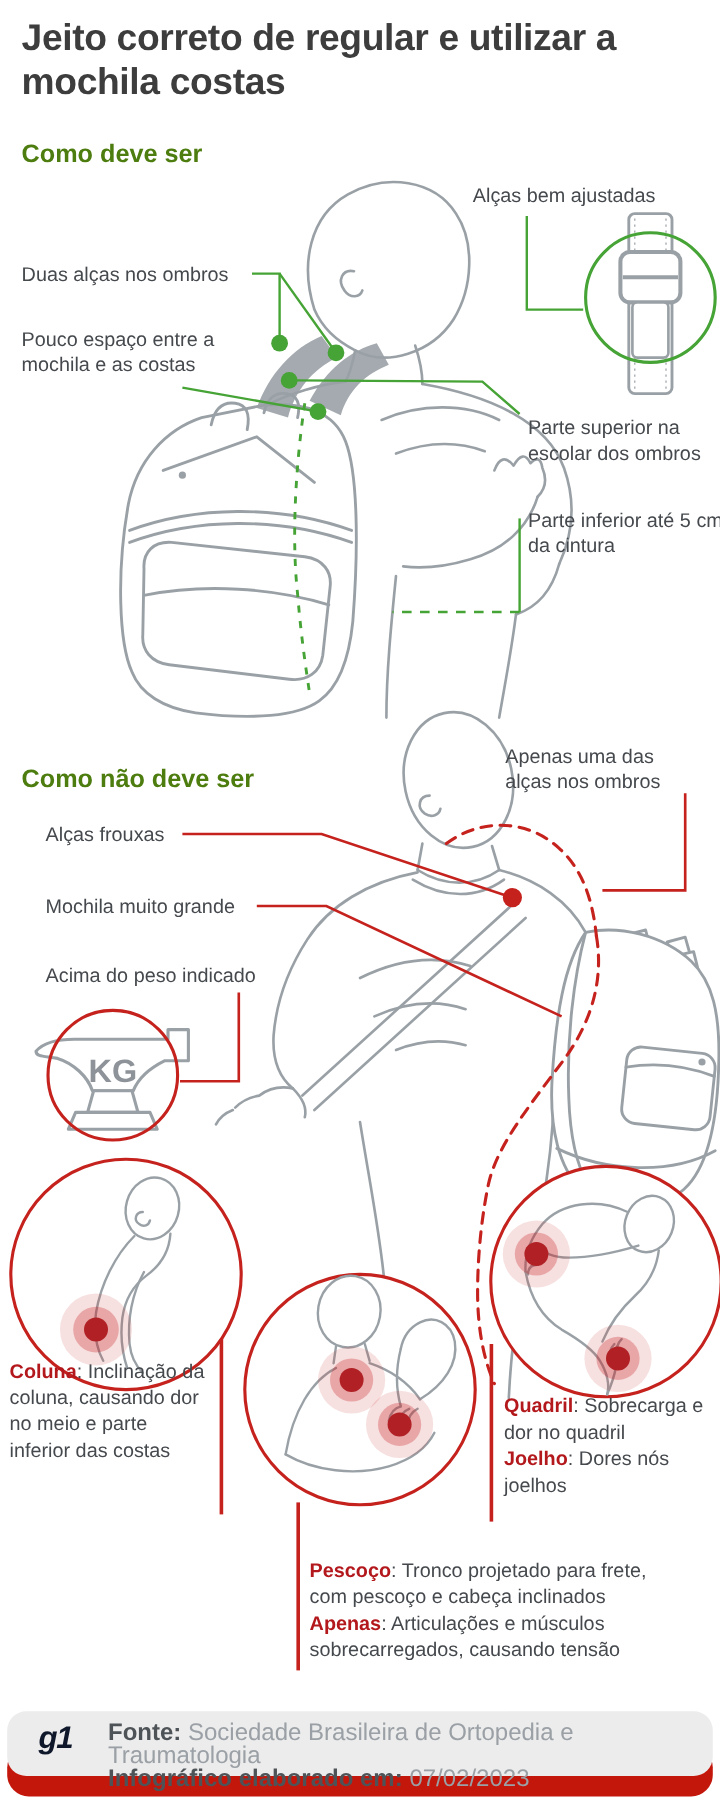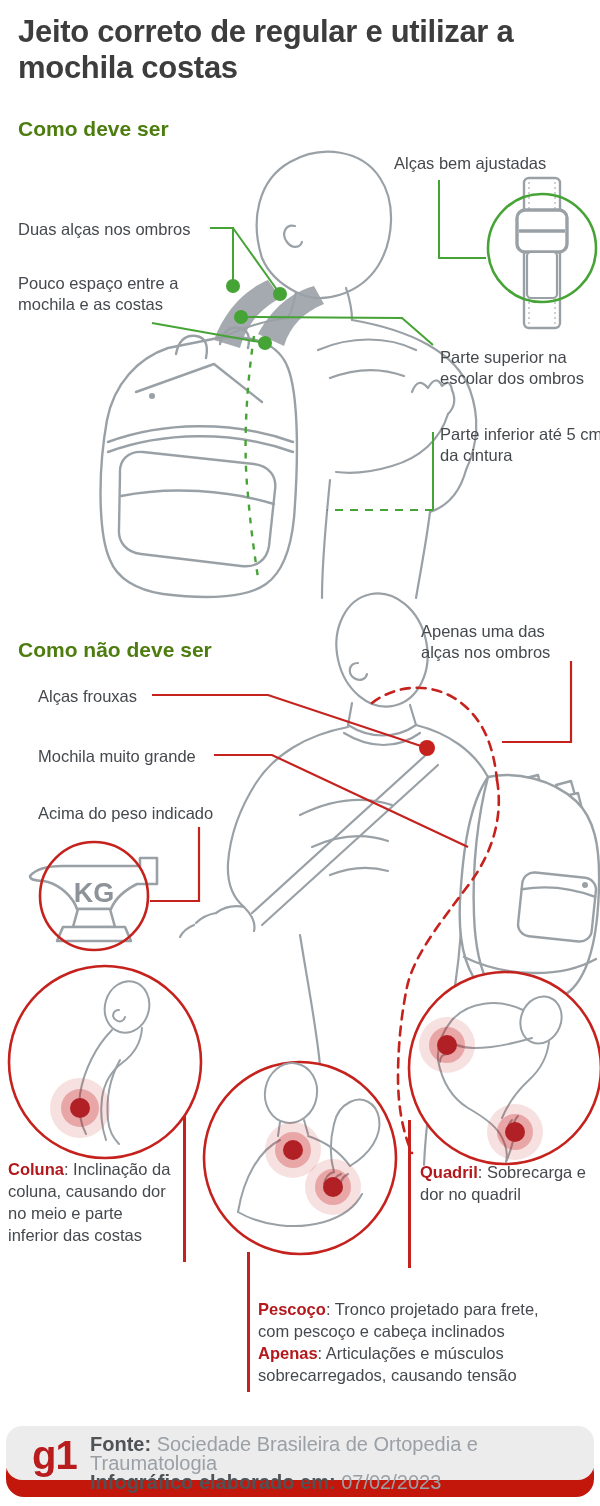--- a/index.html
+++ b/index.html
@@ -11,21 +11,21 @@
   .title{font-size:31px;line-height:1.15;font-weight:800;color:#3d3d3d;letter-spacing:-0.3px;}
   .heading{font-size:21px;font-weight:800;color:#4d7c0f;}
   .label{font-size:16.5px;line-height:21px;color:#45494d;}
   .injury{font-size:16.5px;line-height:22px;color:#45494d;}
   .injury .term{font-weight:bold;color:#b3181c;}
   .vline{width:2.5px;background:#c5221e;}
   svg{position:absolute;overflow:visible;}
   svg text{font-family:"Liberation Sans","DejaVu Sans",sans-serif;}
   .footer-red{background:#c4170c;border-radius:18px;}
   .footer-gray{background:#ececec;border-radius:16px;}
-  .g1logo{font-size:40px;font-weight:800;color:#b91c1c;letter-spacing:-1px;}
+  .g1logo{font-size:26px;font-weight:800;font-style:italic;color:#0f172a;letter-spacing:-1px;}
   .src{font-size:20px;line-height:19px;color:#9aa0a5;}
   .src b{color:#4e5357;}
 </style>
 </head>
 <body>
 
 <div id="stage">
 
   <div class="abs title" style="left:18px;top:14px;width:500px;">Jeito correto de regular e utilizar a mochila costas</div>
 
@@ -230,29 +230,30 @@
         <circle cx="515" cy="172" r="18" fill="rgba(199,32,38,0.3)"></circle>
         <circle cx="515" cy="172" r="10" fill="#b02025"></circle>
       </g>
     </g>
   </svg>
 
   <div class="abs vline" style="left:183px;top:1116px;height:146px;"></div>
   <div class="abs vline" style="left:247px;top:1252px;height:140px;"></div>
   <div class="abs vline" style="left:408px;top:1120px;height:148px;"></div>
 
-  <div class="abs injury" style="left:8px;top:1158px;width:168px;">
+  <div class="abs injury" style="left:8px;top:1132px;width:168px;">
     <div><span class="term">Coluna</span><span>: Inclinação da coluna, causando dor no meio e parte inferior das costas</span></div>
   </div>
   <div class="abs injury" style="left:258px;top:1298px;width:310px;">
     <div><span class="term">Pescoço</span><span>: Tronco projetado para frete, com pescoço e cabeça inclinados</span></div>
     <div><span class="term">Apenas</span><span>: Articulações e músculos sobrecarregados, causando tensão</span></div>
   </div>
   <div class="abs injury" style="left:420px;top:1161px;width:172px;">
     <div><span class="term">Quadril</span><span>: Sobrecarga e dor no quadril</span></div>
+    <div><span class="term">Joelho</span><span>: Dores nós joelhos</span></div>
   </div>
 
   <div class="abs footer-red" style="left:6px;top:1455px;width:588px;height:42px;"></div>
   <div class="abs footer-gray" style="left:6px;top:1426px;width:588px;height:54px;">
     <div class="abs g1logo" style="left:26px;top:7px;">g1</div>
     <div class="abs src" style="left:84px;top:9px;width:480px;">
       <div><b>Fonte:</b> <span>Sociedade Brasileira de Ortopedia e Traumatologia</span></div>
       <div><b>Infográfico elaborado em:</b> <span>07/02/2023</span></div>
     </div>
   </div>

